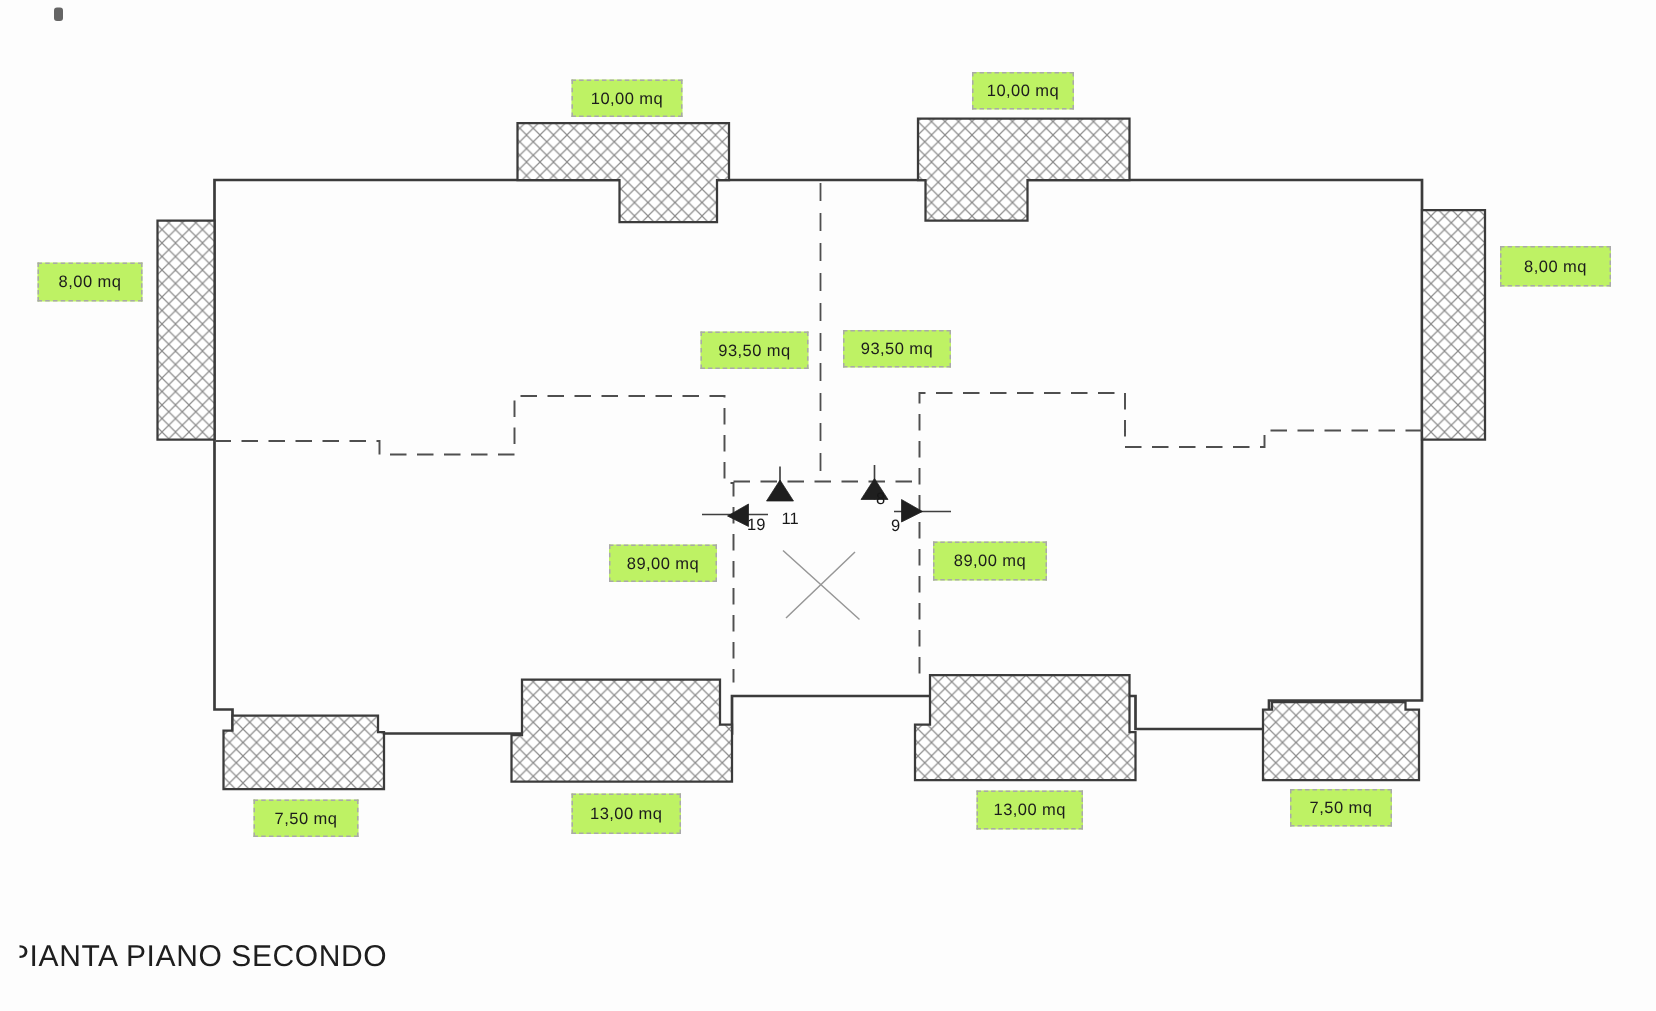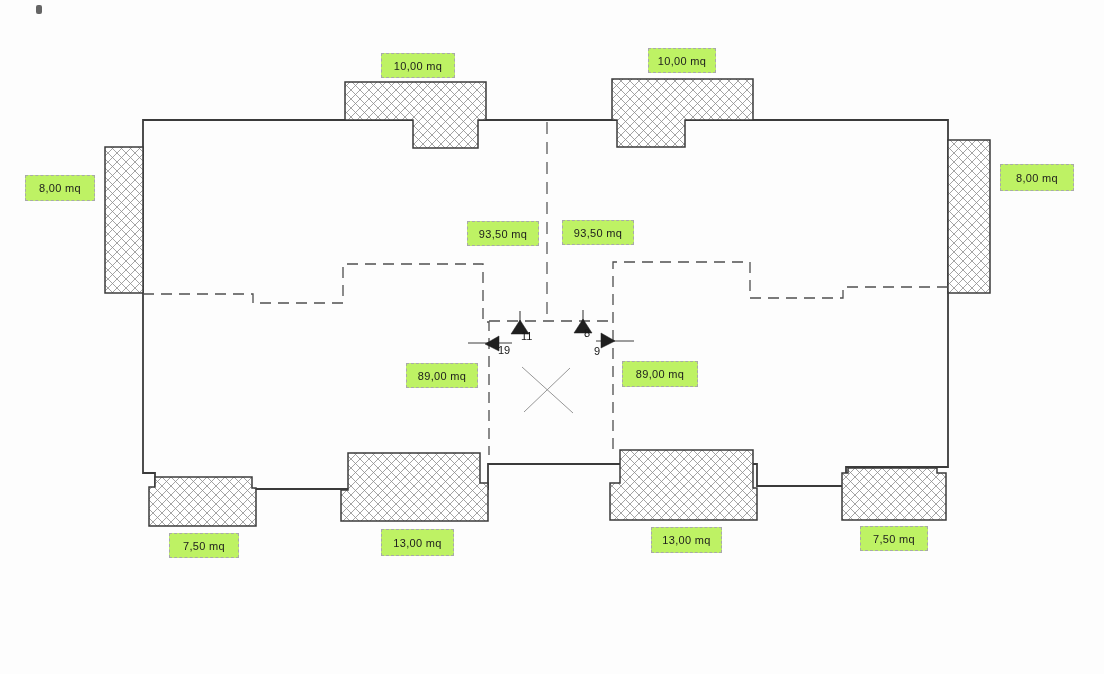--- a/index.html
+++ b/index.html
@@ -99,18 +99,21 @@
   <div class="mq-label" style="left:467px; top:221px; width:72px; height:25px;">93,50 mq</div>
   <div class="mq-label" style="left:562px; top:220px; width:72px; height:25px;">93,50 mq</div>
   <div class="mq-label" style="left:406px; top:363px; width:72px; height:25px;">89,00 mq</div>
   <div class="mq-label" style="left:622px; top:361px; width:76px; height:26px;">89,00 mq</div>
   <div class="mq-label" style="left:169px; top:533px; width:70px; height:25px;">7,50 mq</div>
   <div class="mq-label" style="left:381px; top:529px; width:73px; height:27px;">13,00 mq</div>
   <div class="mq-label" style="left:651px; top:527px; width:71px; height:26px;">13,00 mq</div>
   <div class="mq-label" style="left:860px; top:526px; width:68px; height:25px;">7,50 mq</div>
 
   <div class="marker-num" style="left:498px; top:345px;">19</div>
-  <div class="marker-num" style="left:521px; top:331px;">11</div>
+  <div class="marker-num" style="left:521px; top:341px;">11</div>
   <div class="marker-num" style="left:584px; top:328px;">8</div>
   <div class="marker-num" style="left:594px; top:346px;">9</div>
 
+  <div class="plan-title">
+    <span>PIANTA PIANO SECONDO</span>
+  </div>
 
 </div>
 
 </body></html>

